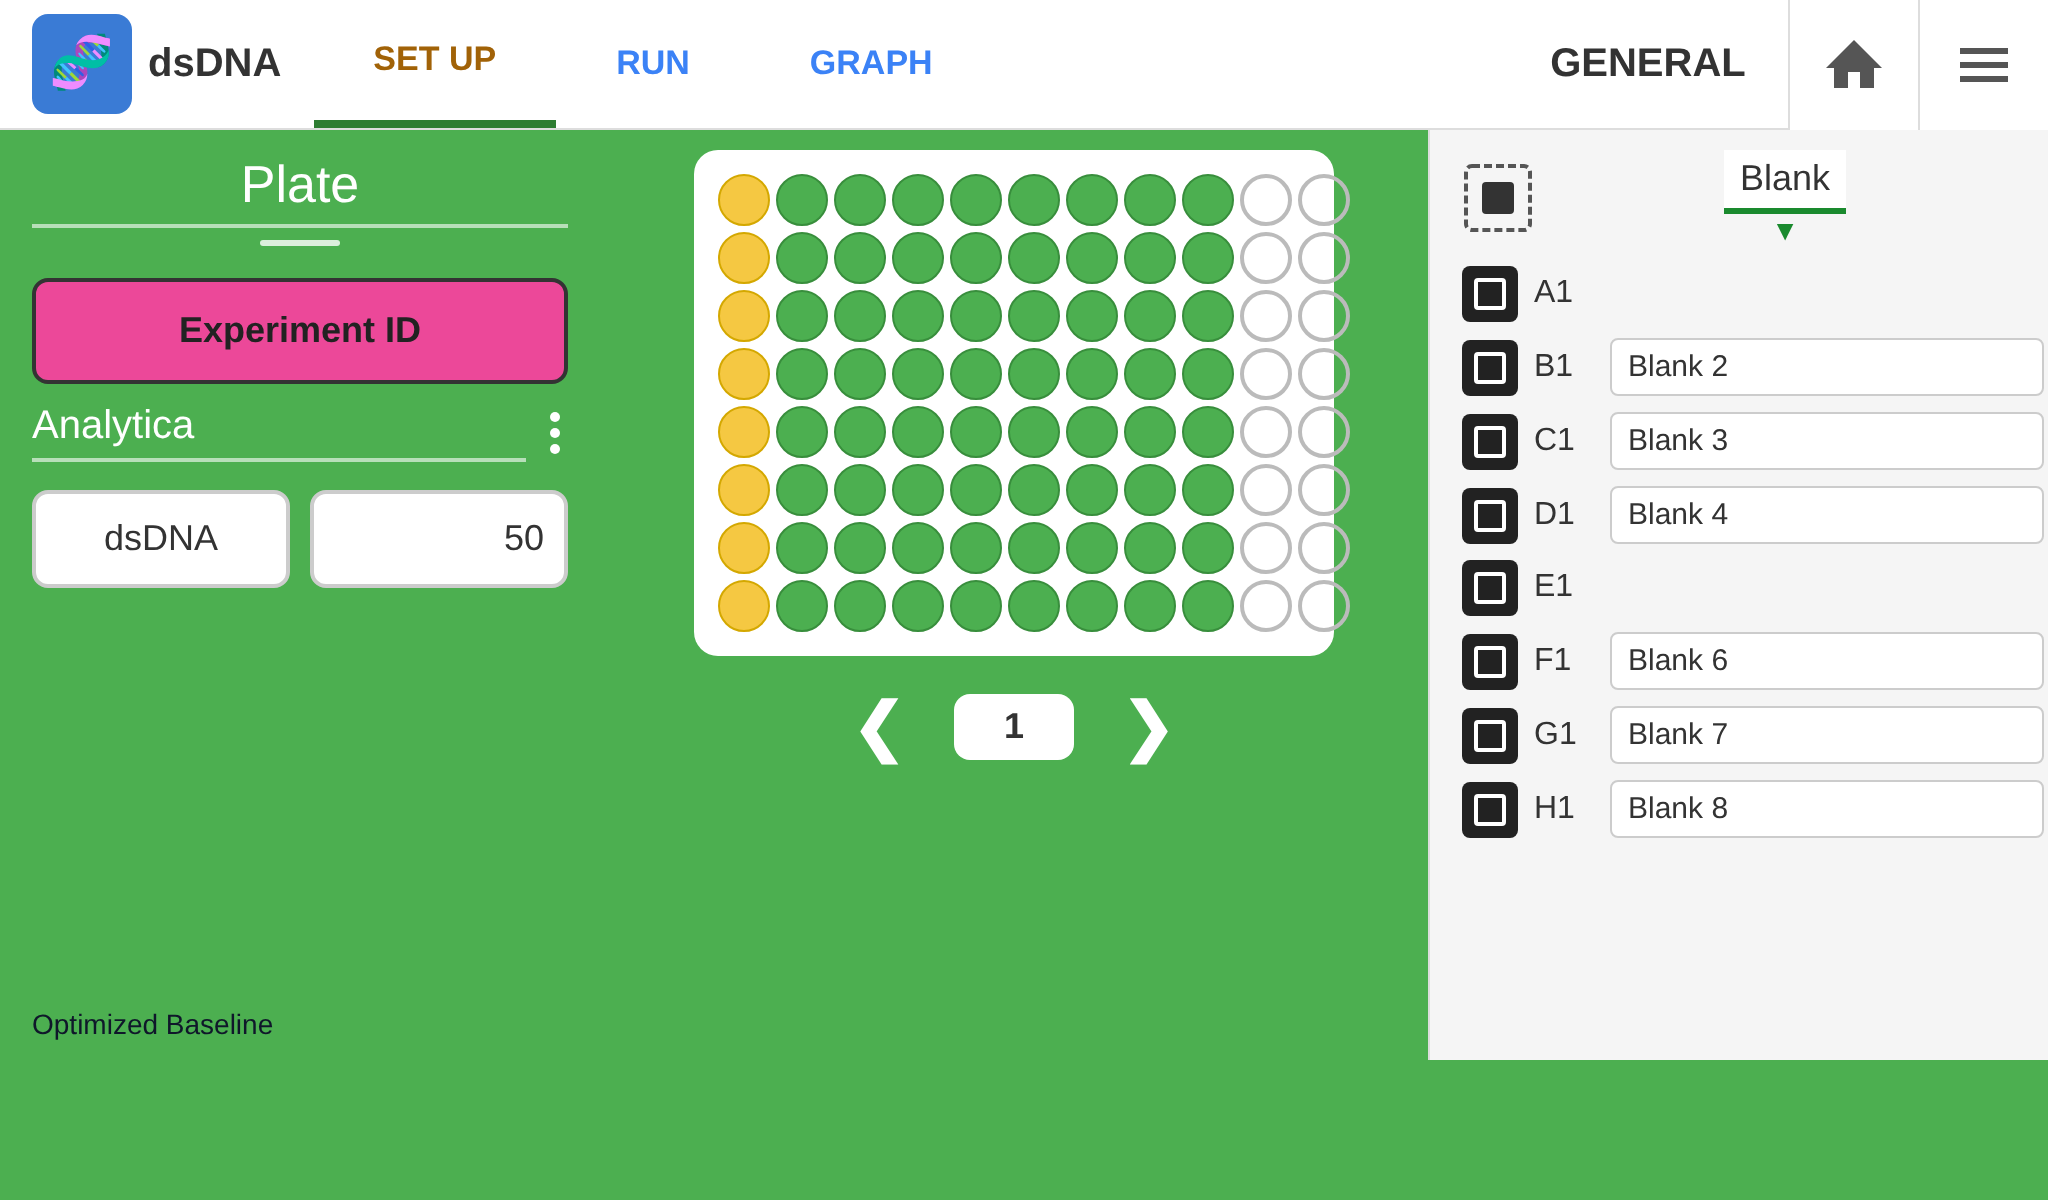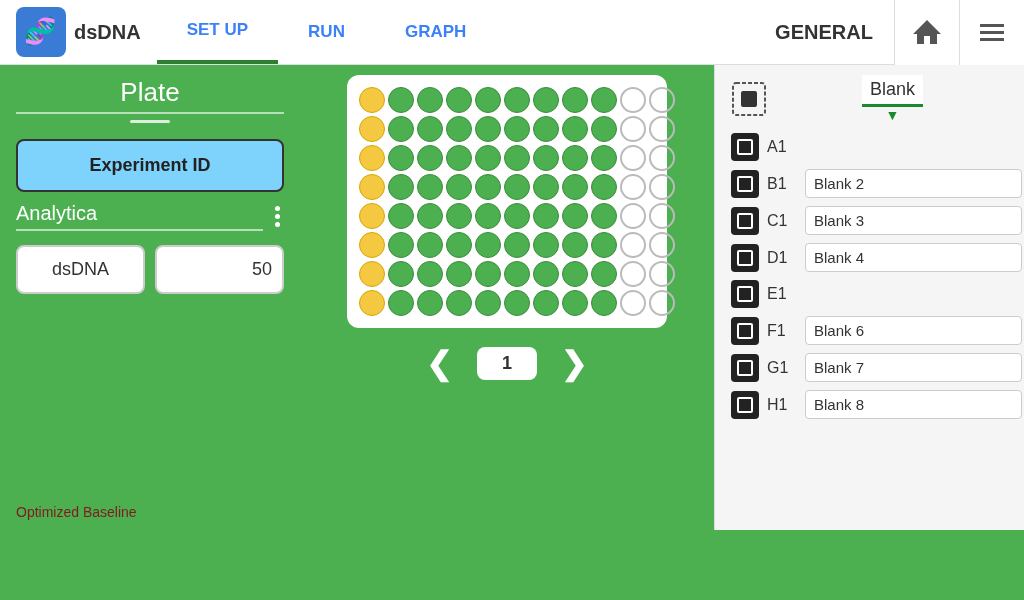--- a/index.html
+++ b/index.html
@@ -23,21 +23,21 @@
     }
     .nav-tabs {
       display: flex; flex: 1; height: 100%;
     }
     .nav-tab {
       display: flex; align-items: center; justify-content: center;
       padding: 0 30px; font-size: 17px; font-weight: 600;
       color: #3b82f6; cursor: pointer; position: relative; height: 100%;
     }
     .nav-tab.active {
-      color: #3b82f6;
+      color: #a16207;
       border-bottom: 4px solid #2e7d32;
     }
     .nav-right {
       display: flex; align-items: center; gap: 0;
       margin-left: auto;
     }
     .general-label {
       font-size: 20px; font-weight: bold; color: #333;
       padding: 0 20px; min-width: 140px; text-align: center;
     }
@@ -67,21 +67,21 @@
       text-align: center; padding-bottom: 4px;
       border-bottom: 2px solid rgba(255,255,255,0.6);
       margin-bottom: 2px;
     }
     .underline-indicator {
       width: 40px; height: 3px; background: rgba(255,255,255,0.8);
       margin: 0 auto; margin-top: -6px; margin-bottom: 6px;
       border-radius: 2px;
     }
     .experiment-btn {
-      background: #7dd3fc; border: 2px solid #333; border-radius: 8px;
+      background: #ec4899; border: 2px solid #333; border-radius: 8px;
       padding: 14px 10px; font-size: 18px; font-weight: bold;
       color: #222; text-align: center; cursor: pointer;
       width: 100%;
     }
     .analytica-row {
       display: flex; align-items: flex-start; gap: 8px;
     }
     .analytica-label {
       flex: 1; font-size: 20px; color: #fff;
       border-bottom: 2px solid rgba(255,255,255,0.6);
@@ -100,21 +100,21 @@
       padding: 12px 10px; font-size: 18px; font-weight: 500;
       color: #333; text-align: center; cursor: pointer;
     }
     .fifty-btn {
       flex: 1; background: #fff; border: 2px solid #ccc; border-radius: 8px;
       padding: 12px 10px; font-size: 18px; font-weight: 500;
       color: #333; text-align: right; cursor: pointer;
     }
     .optimized-label {
       position: absolute; bottom: 10px; left: 16px;
-      font-size: 14px; color: #7f1d1d;
+      font-size: 14px; color: #0f172a;
     }
 
     
     .center-panel {
       flex: 1; background: #4caf50;
       display: flex; flex-direction: column; align-items: center;
       padding: 10px 0;
     }
     .plate-grid-container {
       background: #fff; border-radius: 12px; padding: 12px;

